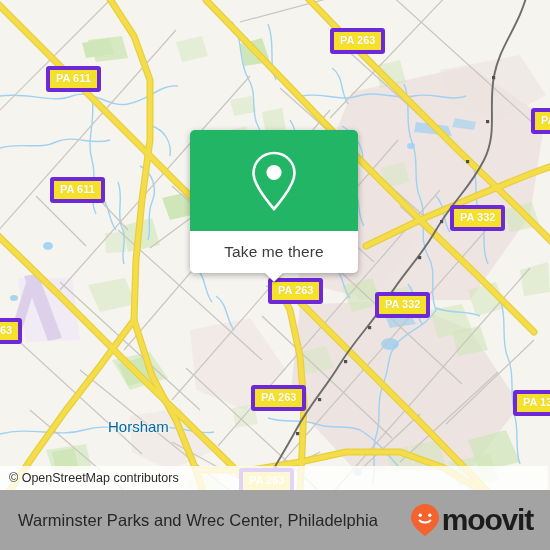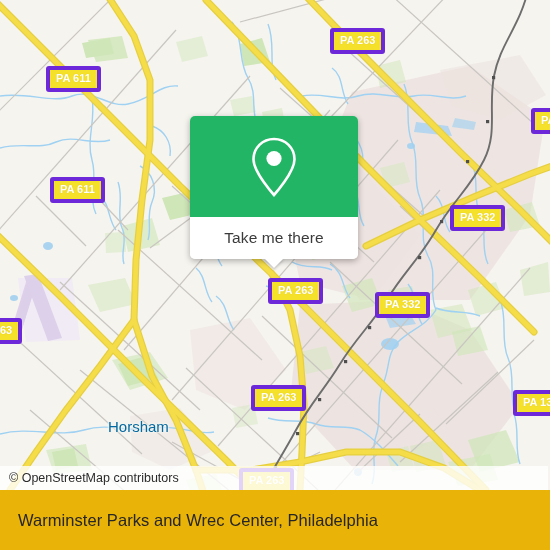--- a/index.html
+++ b/index.html
@@ -26,21 +26,21 @@
     height: 490px;
     overflow: hidden;
     background: #f6f4ef;
   }
   #map svg { display:block; }
 
   
   .callout {
     position: absolute;
     left: 190px;
-    top: 116px;
+    top: 130px;
     width: 168px;
     border-radius: 5px;
     box-shadow: 0 2px 6px rgba(0,0,0,0.30);
     overflow: visible;
     background: transparent;
   }
   .callout-head {
     height: 101px;
     border-top-left-radius: 5px;
     border-top-right-radius: 5px;
@@ -119,21 +119,21 @@
     padding-left: 9px;
   }
 
   
   #footer {
     position: absolute;
     left: 0;
     top: 490px;
     width: 550px;
     height: 60px;
-    background: #eab308;
+    background: #a3a3a3;
     display: flex;
     align-items: center;
     justify-content: space-between;
     box-sizing: border-box;
     padding: 0 17px 0 18px;
   }
   .footer-title {
     font-size: 16.5px;
     color: #262626;
     white-space: nowrap;
@@ -384,15 +384,25 @@
     </div>
 
     <div class="attribution">
       <span>© OpenStreetMap contributors</span>
     </div>
   </div>
 
   <div id="footer">
     <div class="footer-title">Warminster Parks and Wrec Center, Philadelphia</div>
 
+    <div class="brand">
+      <svg width="30" height="34" viewBox="0 0 30 34">
+        <path d="M15 1 C7.3 1 1 7.2 1 14.8 C1 24 15 33 15 33
+                 C15 33 29 24 29 14.8 C29 7.2 22.7 1 15 1 Z" fill="#f4622d"></path>
+        <circle cx="10.2" cy="12.2" r="1.7" fill="#ffffff"></circle>
+        <circle cx="19.8" cy="12.2" r="1.7" fill="#ffffff"></circle>
+        <path d="M9.6 17.4 C11.6 20.2 18.4 20.2 20.4 17.4" fill="none" stroke="#ffffff" stroke-width="1.9" stroke-linecap="round"></path>
+      </svg>
+      <span class="brand-word">moovit</span>
+    </div>
   </div>
 
 </div>
 
 </body></html>

